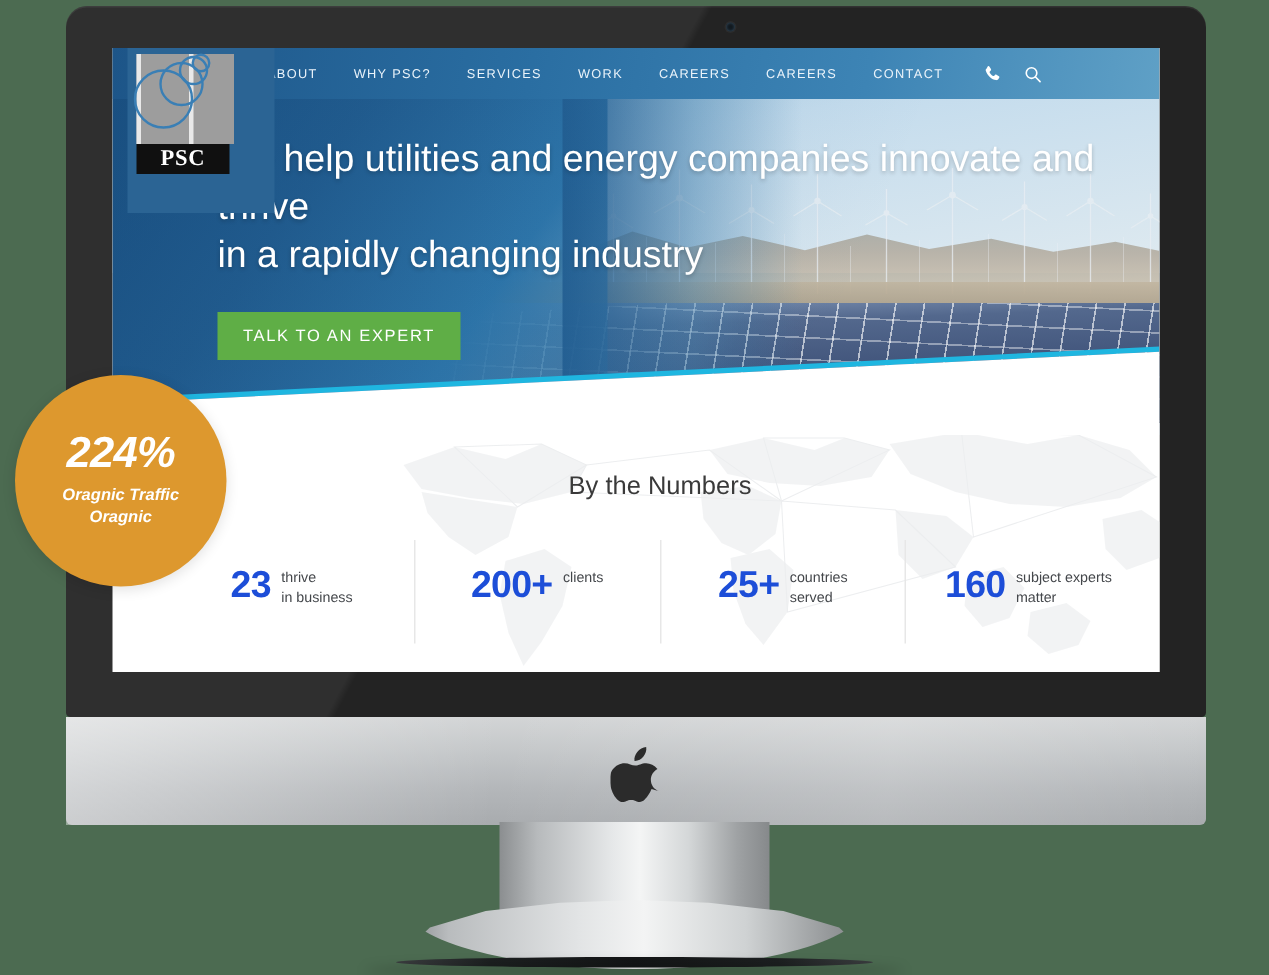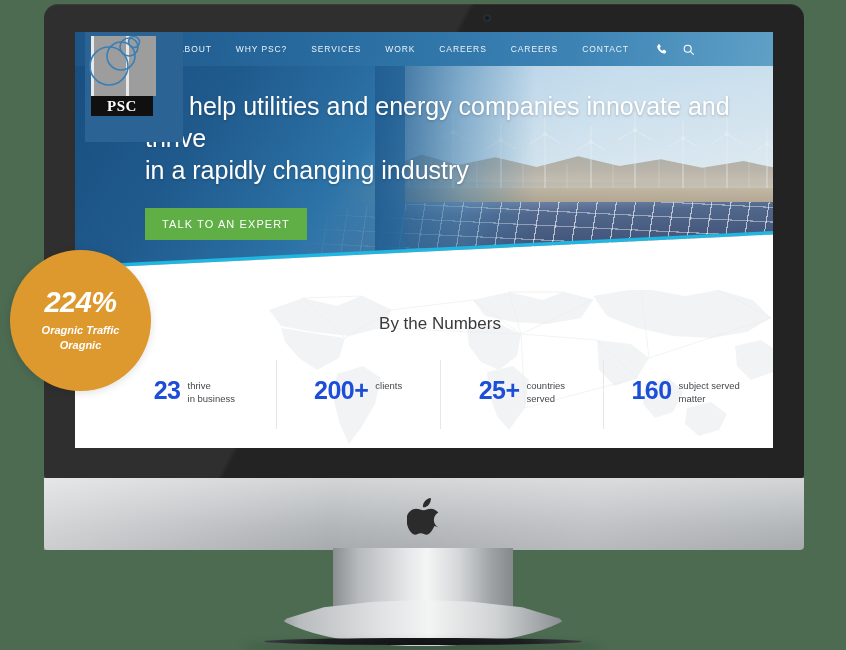--- a/index.html
+++ b/index.html
@@ -373,21 +373,21 @@
         <div class="stat">
           <span class="stat-num">25+</span>
           <span class="stat-lbl">
             <span>countries</span><br>
             <span>served</span>
           </span>
         </div>
         <div class="stat">
           <span class="stat-num">160</span>
           <span class="stat-lbl">
-            <span>subject served</span><br>
+            <span>subject experts</span><br>
             <span>matter</span>
           </span>
         </div>
       </div>
     </div>
   </div>
 
   <div class="chin">
     <svg class="apple" width="34" height="40" viewBox="0 0 24 28">
       <path fill="#2b2b2b" d="M19.3 21.1c-.5 1.2-.8 1.8-1.5 2.8-1 1.5-2.4 3.3-4.1 3.3-1.5 0-1.9-1-4-1-2 0-2.5 1-4 1-1.7 0-3-1.6-4-3.1C-.7 19.9-1 14.6 1 11.9c1.4-1.9 3.5-3 5.6-3 2.1 0 3.4 1.1 5.1 1.1 1.7 0 2.7-1.1 5.1-1.1 1.9 0 3.9 1 5.3 2.7-4.6 2.5-3.9 9.1.8 10.5z"></path>

